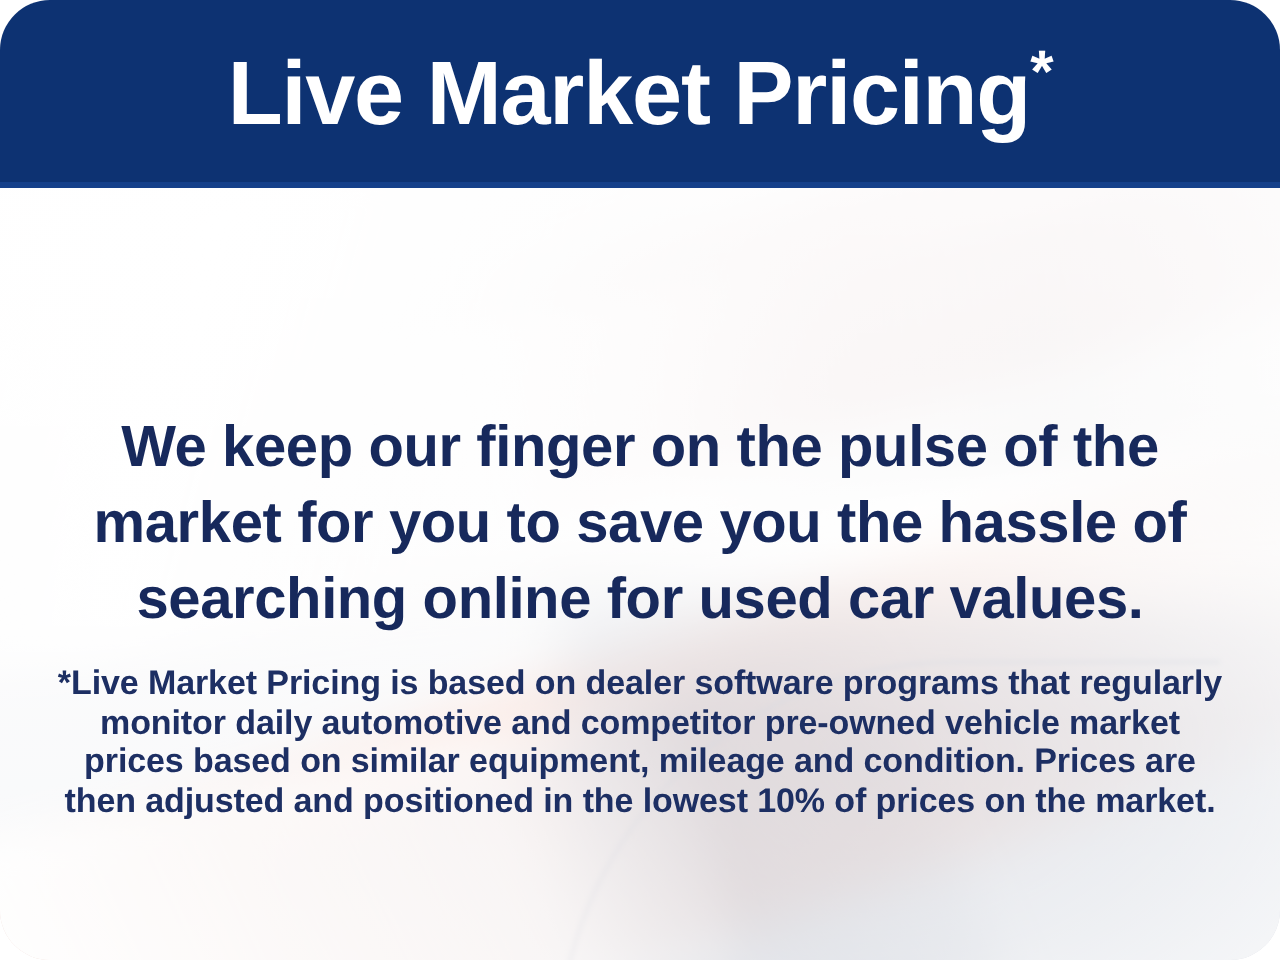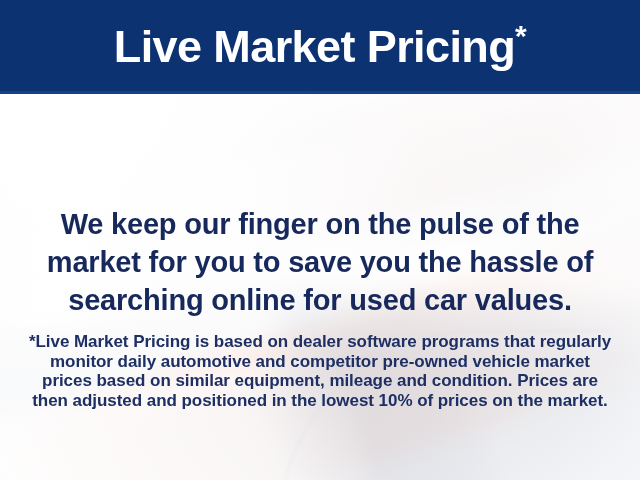--- a/index.html
+++ b/index.html
@@ -11,20 +11,21 @@
   body {
     font-family: "Liberation Sans", sans-serif;
   }
 
   #promo-card {
     position: relative;
     width: 640px;
     height: 480px;
     overflow: hidden;
     background: #f7f6f5;
+    border-radius: 25px;
   }
 
   
   .bg-layer {
     position: absolute;
     left: 0;
     top: 0;
     width: 640px;
     height: 480px;
     overflow: hidden;

